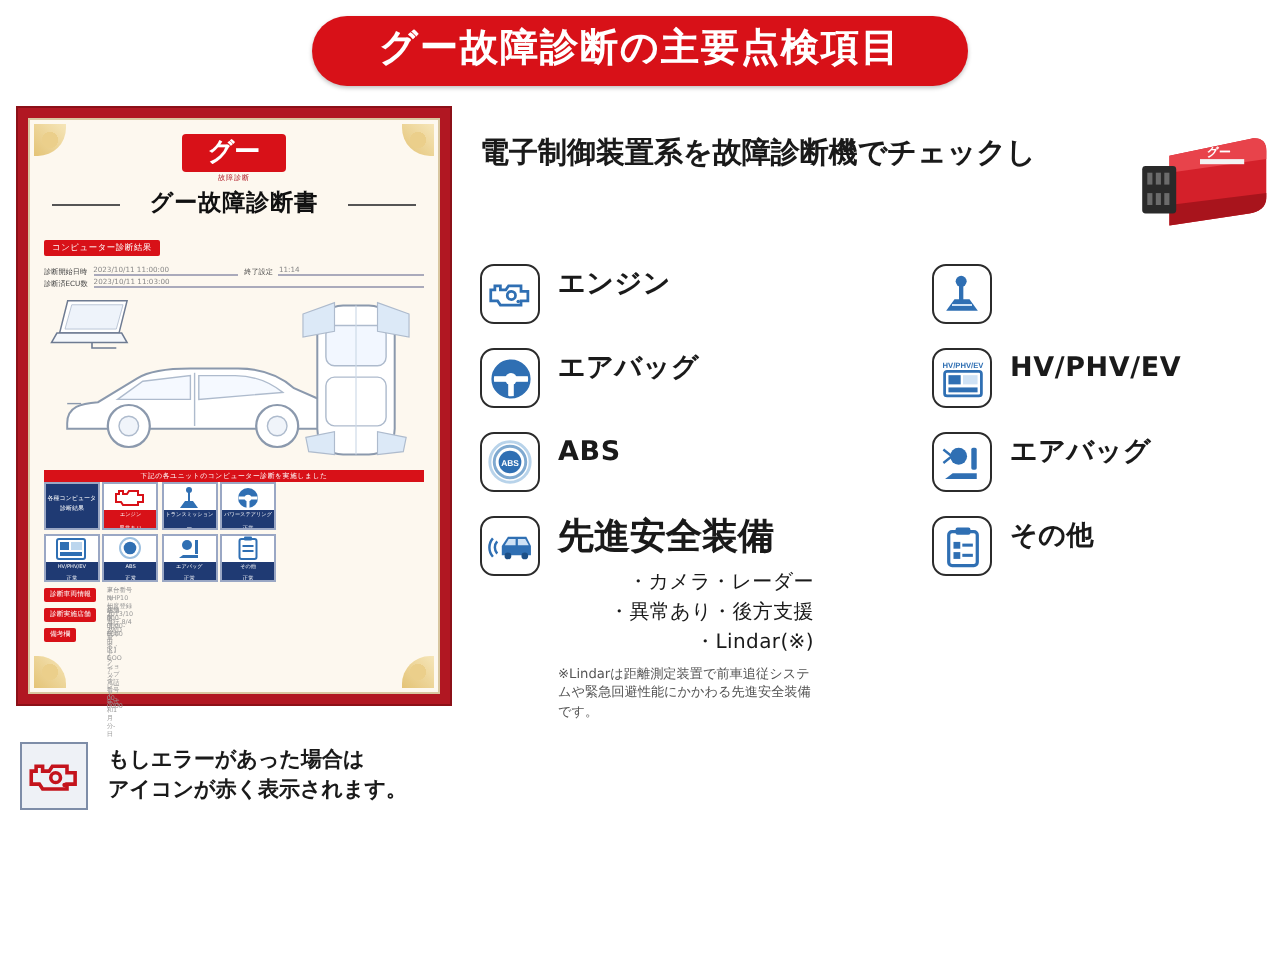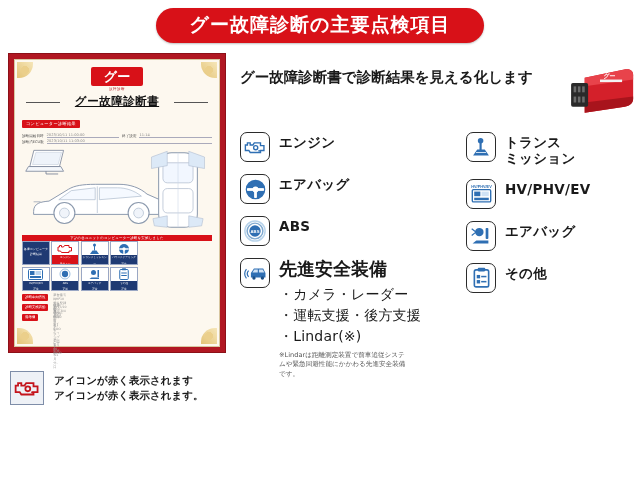--- a/index.html
+++ b/index.html
@@ -36,21 +36,21 @@
   .corner.bl{left:2px;bottom:2px;border-radius:0 14px 0 0;}
   .corner.br{right:2px;bottom:2px;border-radius:14px 0 0 0;}
 
   .goo-logo{
     margin:2px auto 1px auto;width:52px;height:19px;background:#d81118;color:#fff;
     font-size:13px;font-weight:bold;line-height:19px;text-align:center;border-radius:2px;
   }
   .goo-sub{font-size:3.6px;text-align:center;color:#b11722;letter-spacing:.4px;margin-bottom:3px;}
   .cert-title{
     text-align:center;font-size:11.5px;font-weight:bold;color:#111;letter-spacing:.5px;
-    position:relative;margin:1px 0 4px 0;text-decoration:underline;
+    position:relative;margin:1px 0 4px 0;
   }
   .cert-title::before,.cert-title::after{
     content:"";position:absolute;top:50%;width:34px;height:1px;background:#555;
   }
   .cert-title::before{left:4px;} .cert-title::after{right:4px;}
 
   .res-tag{
     display:inline-block;background:#d81118;color:#fff;font-size:4.2px;padding:1.5px 4px;
     border-radius:1px;vertical-align:middle;letter-spacing:.3px;
   }
@@ -92,21 +92,21 @@
 
   .item{display:flex;align-items:flex-start;gap:9px;margin-bottom:12px;}
   .ibox{
     width:30px;height:30px;flex:0 0 30px;border:1.6px solid #2b2b2b;border-radius:7px;
     background:#fff;display:flex;align-items:center;justify-content:center;box-sizing:border-box;
   }
   .ilabel{font-size:13.5px;font-weight:bold;color:#1a1a1a;line-height:1.22;padding-top:2px;letter-spacing:.3px;}
 
   .adas-title{font-size:18px;font-weight:bold;color:#1a1a1a;line-height:1.2;}
   .adas-list{margin:4px 0 0 0;padding:0;list-style:none;}
-  .adas-list li{font-size:14px;color:#1a1a1a;line-height:1.5;letter-spacing:.2px;}
+  .adas-list li{font-size:10px;color:#1a1a1a;line-height:1.5;letter-spacing:.2px;text-align:right;}
   .adas-note{font-size:6.6px;color:#555;line-height:1.45;margin-top:4px;width:128px;}
 
   
   .errnote{position:absolute;left:10px;top:371px;display:flex;align-items:center;gap:10px;}
   .errbox{width:34px;height:34px;border:1.5px solid #7e8da8;background:#eef1f6;display:flex;align-items:center;justify-content:center;box-sizing:border-box;}
   .errtxt{font-size:10.5px;font-weight:bold;color:#1a1a1a;line-height:1.45;}
 
   
   .footer{position:absolute;left:0;top:424px;width:640px;text-align:center;
           color:#d81118;font-size:16px;font-weight:bold;line-height:1.45;letter-spacing:.2px;}
@@ -279,21 +279,21 @@
         <span class="form-tag">備考欄</span>
         <span class="form-lines">
           <span class="fline"></span>
           <span class="fline"></span>
         </span>
       </div>
     </div>
   </div>
 
   <div class="desc">
-    <div>グー故障診断書で診断結果を見える化します</div>
+    <div>電子制御装置系を故障診断機でチェックし</div>
   </div>
 
   <svg class="scanner" viewBox="0 0 80 70">
     <path d="M22,16 L70,6 C76,5 79,8 79,13 L79,40 C79,46 75,49 69,50 L22,57 Z" fill="#d4202a"></path>
     <path d="M22,16 L70,6 C76,5 79,8 79,13 L79,18 L22,26 Z" fill="#e8434b"></path>
     <path d="M22,45 L79,38 L79,41 C79,46 75,49 69,50 L22,57 Z" fill="#a8141c"></path>
     <rect x="6" y="22" width="20" height="28" rx="2" fill="#2a2a2a"></rect>
     <rect x="9" y="26" width="3" height="7" fill="#6b6b6b"></rect>
     <rect x="14" y="26" width="3" height="7" fill="#6b6b6b"></rect>
     <rect x="19" y="26" width="3" height="7" fill="#6b6b6b"></rect>
@@ -355,42 +355,38 @@
             <circle cx="13" cy="17.5" r="2.2" fill="#1c4f86"></circle>
             <circle cx="24" cy="17.5" r="2.2" fill="#1c4f86"></circle>
             <path d="M6,8 A6,6 0 0 0 6,16" fill="none" stroke="#2f6fb3" stroke-width="1.6"></path>
             <path d="M3.2,6 A9,9 0 0 0 3.2,18" fill="none" stroke="#2f6fb3" stroke-width="1.6"></path>
           </svg>
         </div>
         <div>
           <div class="adas-title">先進安全装備</div>
           <ul class="adas-list">
             <li>・カメラ・レーダー</li>
-            <li>・運転支援・後方支援</li>
+            <li>・異常あり・後方支援</li>
             <li>・Lindar(※)</li>
           </ul>
           <div class="adas-note">※Lindarは距離測定装置で前車追従システムや緊急回避性能にかかわる先進安全装備です。</div>
         </div>
       </div>
     </div>
 
     <div class="col right">
 
       <div class="item">
         <div class="ibox">
           <svg width="20" height="21" viewBox="0 0 24 24">
             <circle cx="11.5" cy="3.8" r="3.3" fill="#2f6fb3"></circle>
             <rect x="10.2" y="6" width="2.6" height="9.5" fill="#2f6fb3"></rect>
             <path d="M2.5,21.5 L21.5,21.5 L16.5,14.5 L7.5,14.5 Z" fill="#2f6fb3"></path>
             <path d="M6,18 L18,18" stroke="#cfe2f5" stroke-width="1.2"></path>
           </svg>
-        </div>
-        <div class="ilabel">
-          <div>トランス</div>
-          <div>ミッション</div>
         </div>
       </div>
 
       <div class="item">
         <div class="ibox">
           <svg width="23" height="21" viewBox="0 0 30 26">
             <text x="15" y="6" font-size="5" fill="#2f6fb3" text-anchor="middle" font-family="'Liberation Sans',sans-serif" font-weight="bold">HV/PHV/EV</text>
             <rect x="3" y="8" width="24" height="16" rx="1.6" fill="none" stroke="#2f6fb3" stroke-width="1.8"></rect>
             <rect x="5.5" y="10.5" width="8" height="6" fill="#2f6fb3"></rect>
             <rect x="15" y="10.5" width="9.5" height="6" fill="#cfe2f5"></rect>
@@ -430,21 +426,21 @@
 
   <div class="errnote">
     <div class="errbox">
       <svg width="26" height="18" viewBox="0 0 32 22">
         <path d="M5,8 L5,5 L9,5 L9,8 L13,8 L15,5 L24,5 L24,9 L29,9 L29,16 L24,16 L24,19 L9,19 L7,16 L2,16 L2,8 Z" fill="none" stroke="#c4141c" stroke-width="2.2"></path>
         <circle cx="17" cy="12" r="3" fill="none" stroke="#c4141c" stroke-width="2.2"></circle>
         <circle cx="22.5" cy="16.5" r="1.4" fill="#c4141c"></circle>
       </svg>
     </div>
     <div class="errtxt">
-      <div>アイコンが赤く表示されます</div>
+      <div>もしエラーがあった場合は</div>
       <div>アイコンが赤く表示されます。</div>
     </div>
   </div>
 
   <div class="footer">
   </div>
 
 </div>
 
 </body></html>

